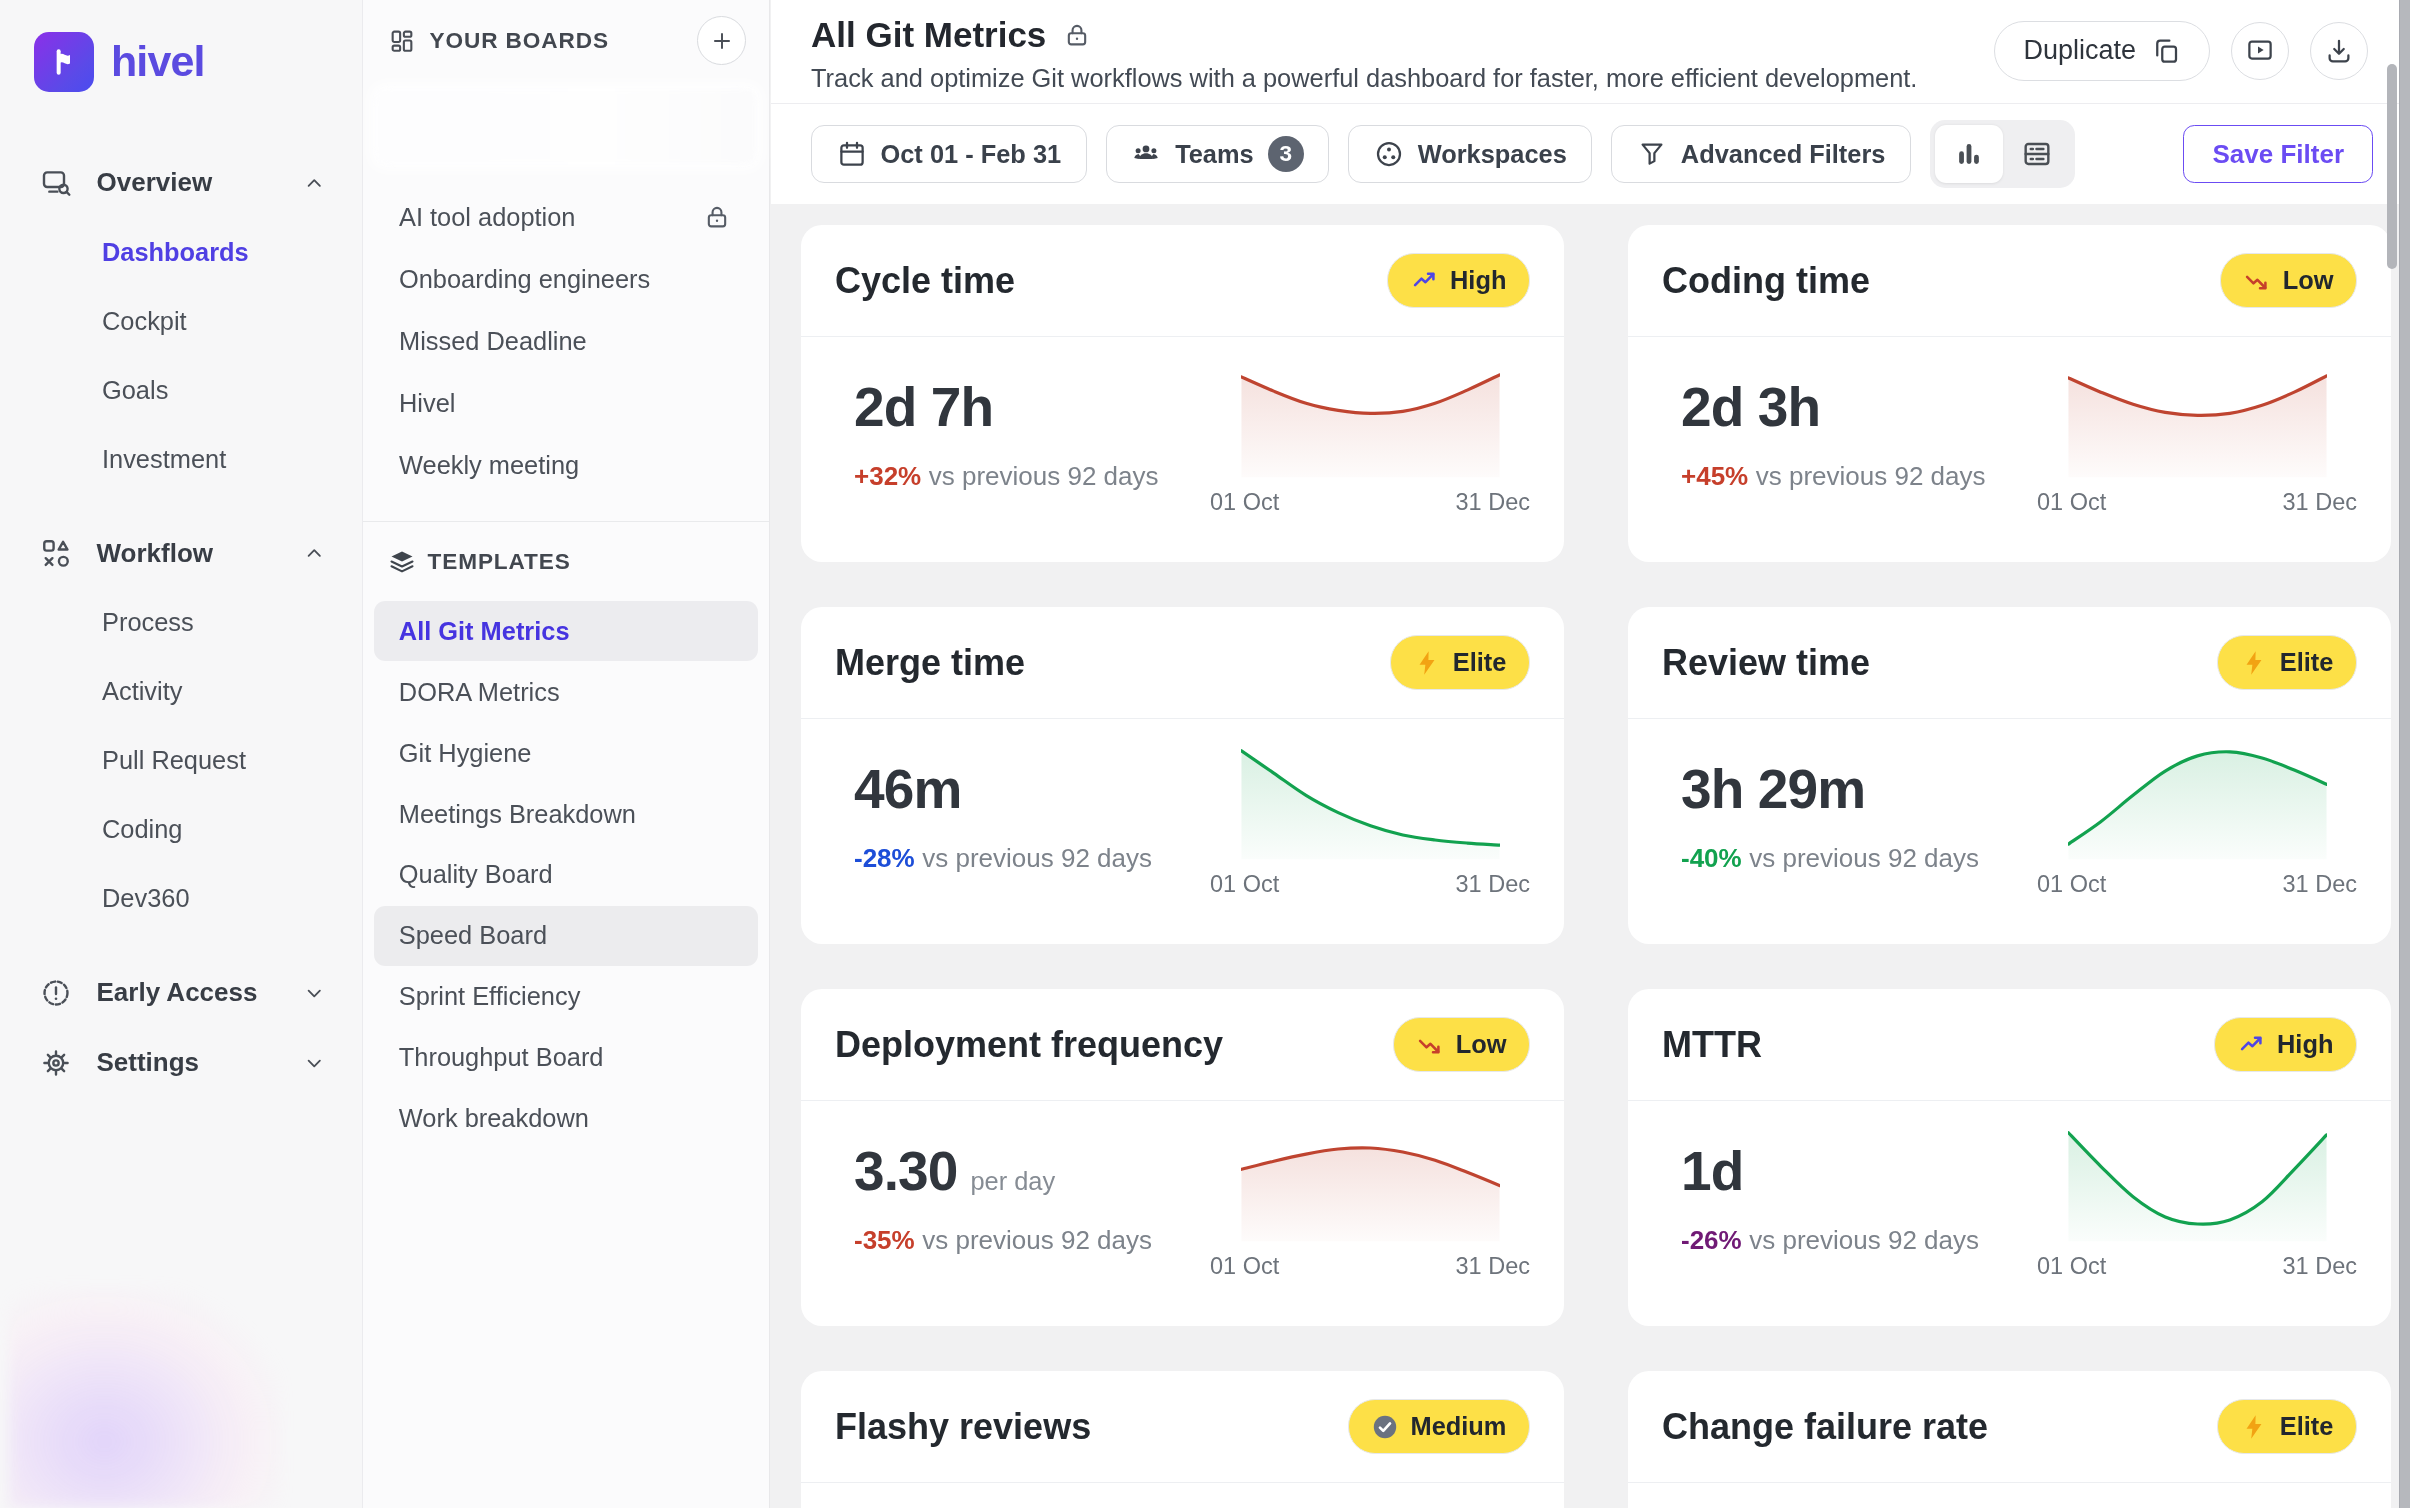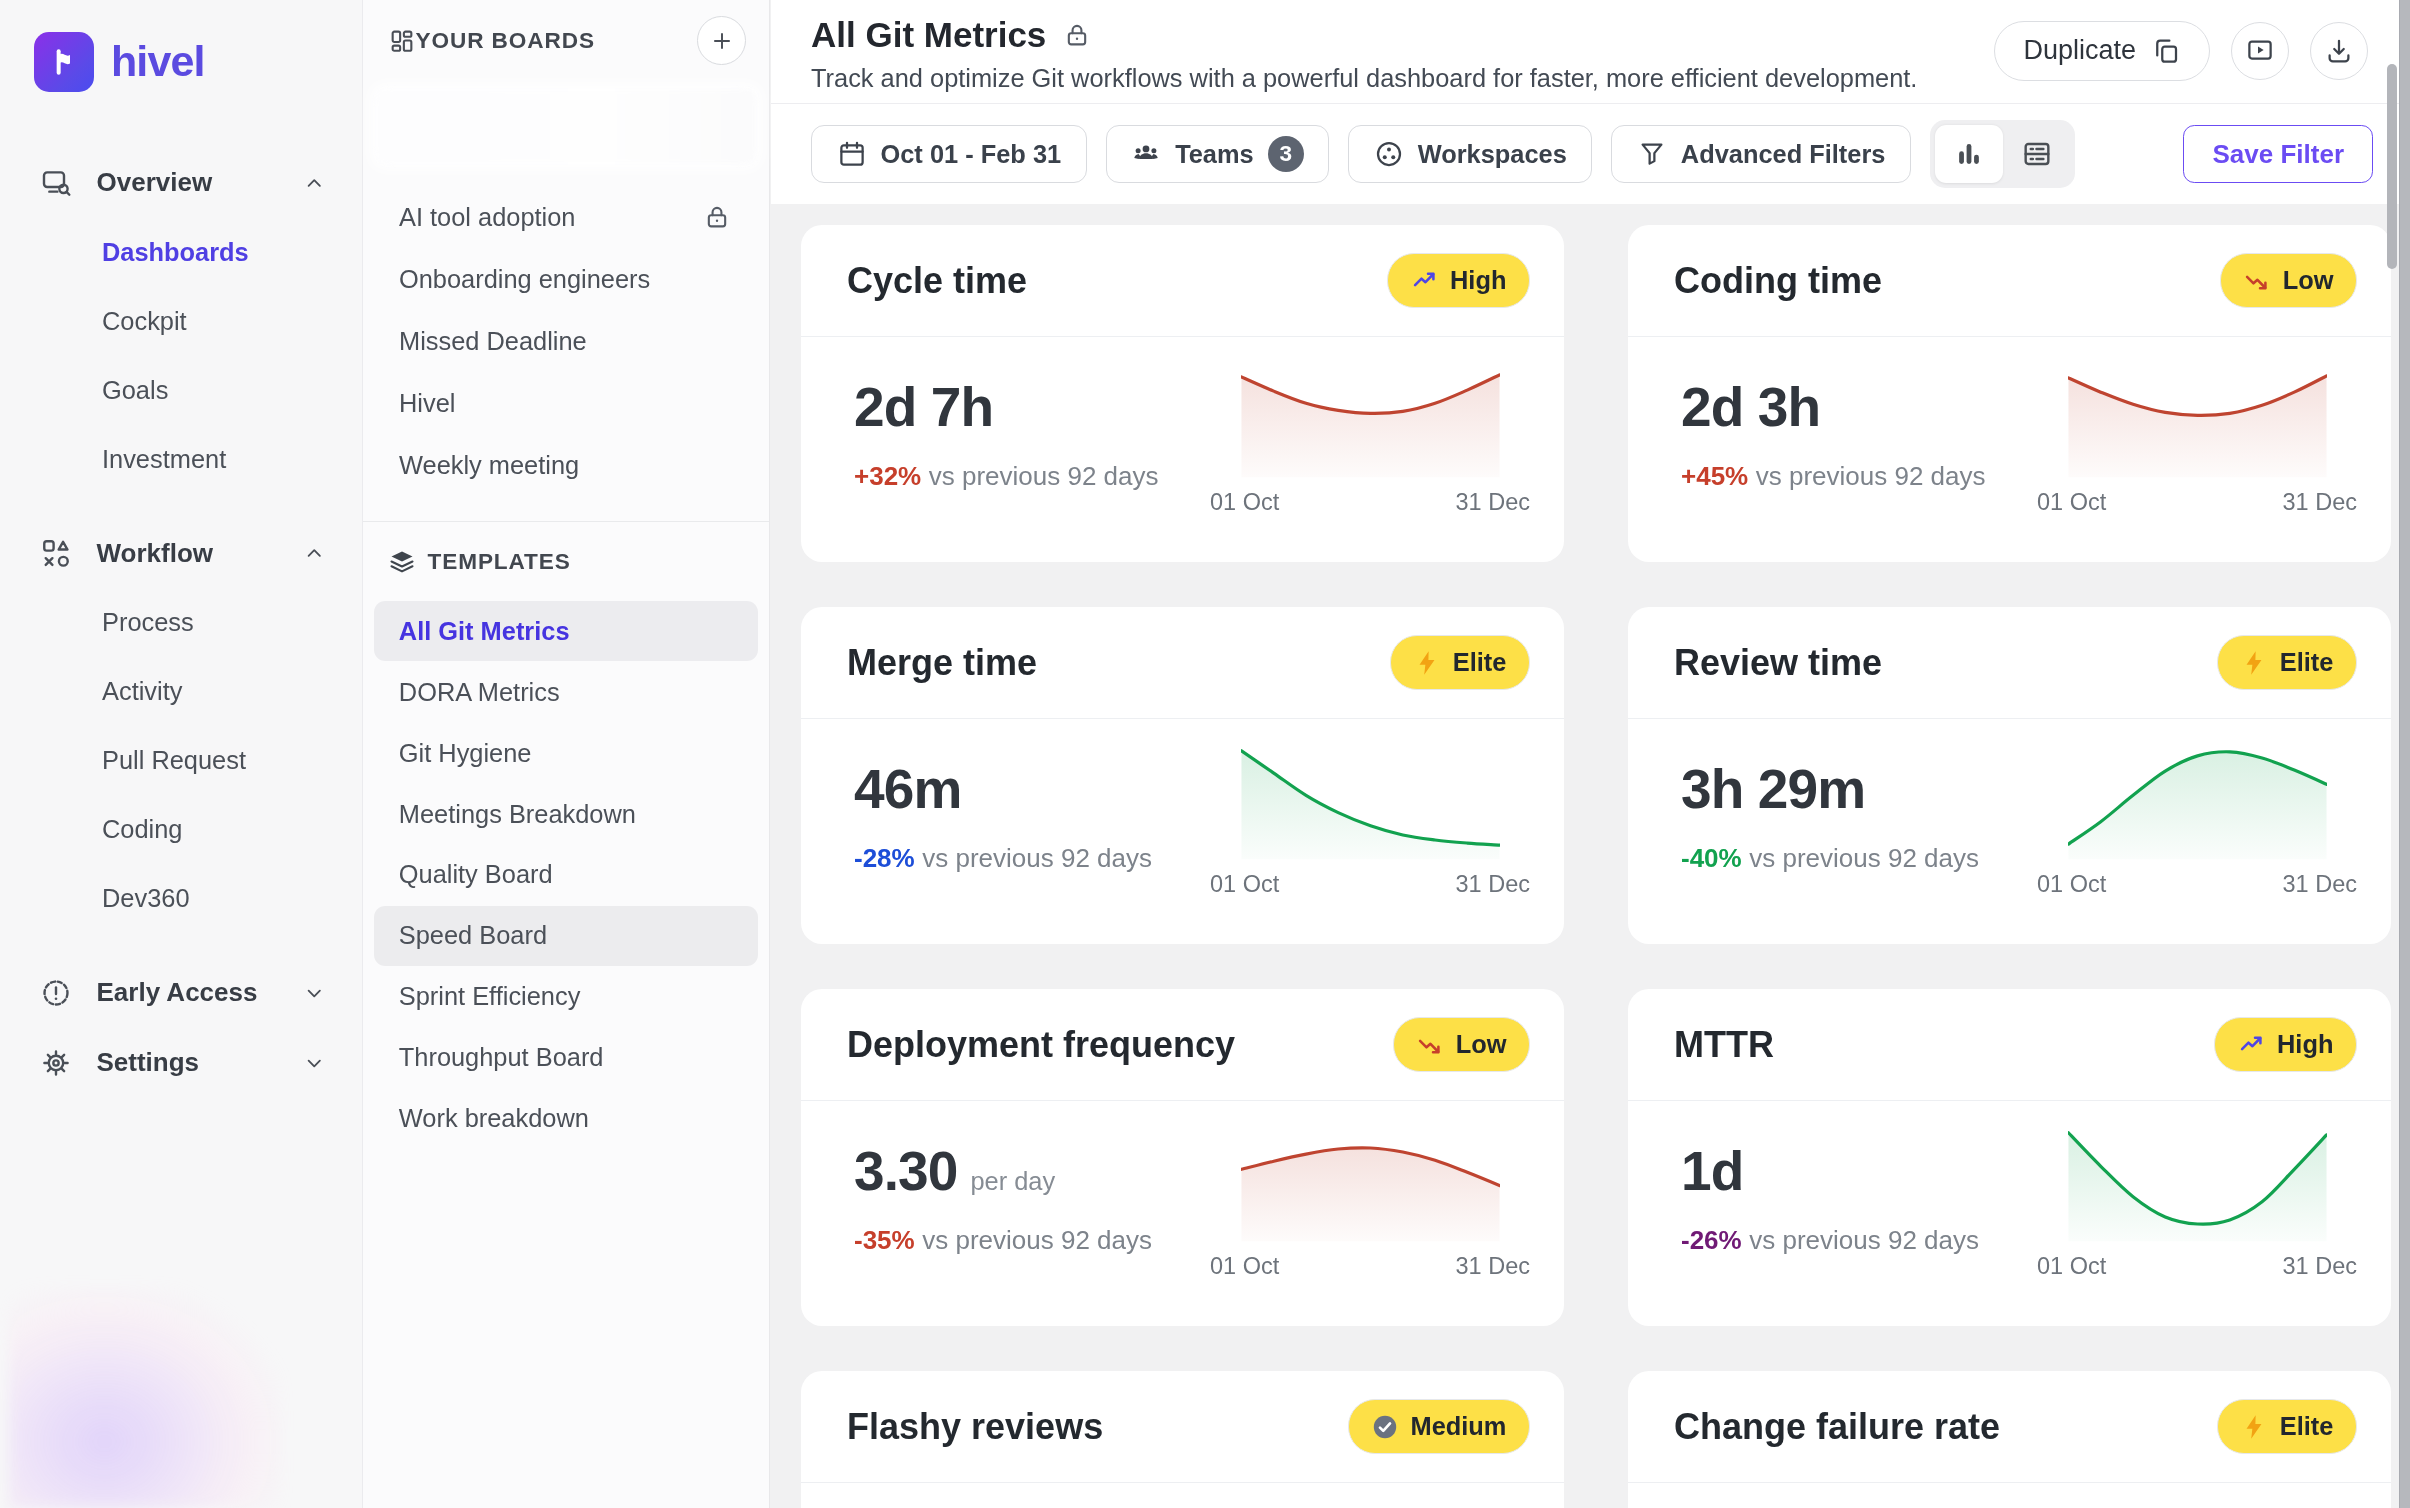--- a/index.html
+++ b/index.html
@@ -29,21 +29,21 @@
               font-size:25.4px; color:#4b5058; cursor:pointer; }
   .nav-item.active { color:#4f3fe3; font-weight:bold; }
   .sec-gap { margin-top:24.5px; }
   .blob { position:absolute; left:9.4px; bottom:0; width:273px; height:221px;
           background:radial-gradient(ellipse at 35% 70%, rgba(190,155,255,.38), rgba(255,215,240,.20) 58%, rgba(255,255,255,0) 78%);
           filter:blur(6.6px); }
 
   
   .boards { position:absolute; left:363px; top:0; width:407px; height:100%;
             background:#fbfbfc; border-right:0.9px solid #e8e8ea; }
-  .bp-header { height:81px; display:flex; align-items:center; padding:0 22.6px 0 24.5px; }
+  .bp-header { height:81px; display:flex; align-items:center; gap:14px; padding:0 22.6px 0 24.5px; }
   .bp-header .ic { width:28px; height:28px; }
   .bp-title { font-size:22.6px; font-weight:bold; letter-spacing:0.9px; color:#42474f; }
   .plus-btn { margin-left:auto; width:49px; height:49px; border-radius:50%; background:#fff;
               border:1.4px solid #d9dbdf; display:flex; align-items:center; justify-content:center; cursor:pointer; }
   .plus-btn .ic { width:26px; height:26px; }
   .redacted { margin:7.5px 13px 22.6px 13px; height:75px; border-radius:9.4px;
               background:linear-gradient(90deg,#fdfdfe 0%,#fefefe 60%,#fbfbfc 100%);
               box-shadow:0 0 13px 5.6px rgba(255,255,255,.9); filter:blur(1.9px); }
   .board-item { height:62px; display:flex; align-items:center; justify-content:space-between;
                 padding:0 38px 0 36px; font-size:25.4px; color:#4b5058; cursor:pointer;gap:25px; }
@@ -87,21 +87,21 @@
   .save-btn { margin-left:auto; height:58px; padding:11px 28px; border-radius:11.3px; background:#fff;
               border:1.9px solid #6b4cf3; color:#6b4cf3; font-size:26px; font-weight:bold; cursor:pointer; }
 
   .content { position:absolute; top:204px; left:0; right:0; bottom:0; background:#f1f1f2;
              overflow:hidden; padding:21px 19px 0 30px; }
   .grid { display:grid; grid-template-columns:763px 763px; grid-auto-rows:337px;
           column-gap:64px; row-gap:45px; }
   .card { background:#fff; border-radius:21px; overflow:hidden; }
   .card-h { height:112px; display:flex; align-items:center; justify-content:space-between;
             padding:0 34px; border-bottom:1.9px solid #edeff2; }
-  .card-title { font-size:36px; font-weight:bold; color:#24292f;margin-left:12px; }
+  .card-title { font-size:36px; font-weight:bold; color:#24292f; }
   .badge { height:55px; border-radius:27px; border:1.4px solid #e6e8eb; background:#fde047;
            display:flex; align-items:center; gap:11.3px; padding:0 22.6px;
            font-size:25.4px; font-weight:bold; color:#22272e; }
   .badge .ic { width:28px; height:28px; }
   .badge .ic svg { stroke-width:2.2; }
   .card-b { display:flex; padding:13px 34px 0 53px; }
   .cb-left { flex:1; padding-top:24.5px; }
   .value-row { display:flex; align-items:baseline; }
   .value { font-size:55px; font-weight:bold; color:#31363d; letter-spacing:-0.9px; }
   .unit { font-size:25.4px; color:#868c94; margin-left:13px; }

